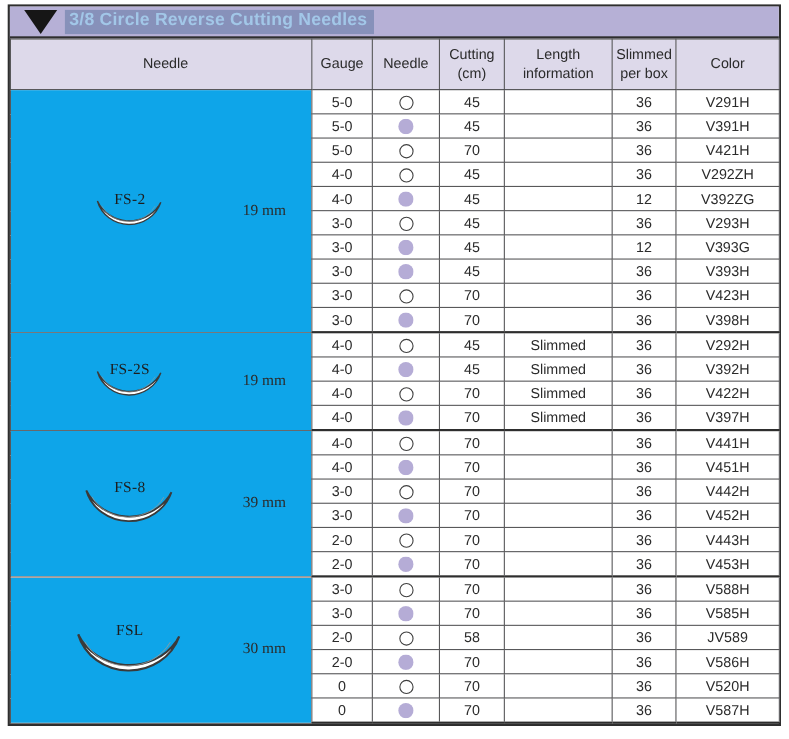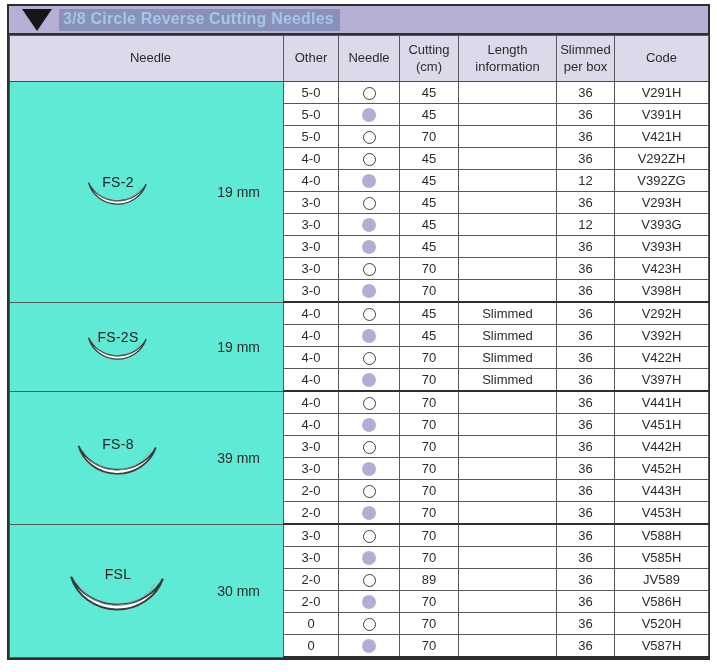--- a/index.html
+++ b/index.html
@@ -41,21 +41,21 @@
     font-size:13px; padding:0; vertical-align:middle;
   }
   tr.section-end td { border-bottom:2px solid #2e2e2e; }
 
   
   .dot { display:inline-block; border-radius:50%; vertical-align:middle; }
   .dot.open  { width:11px; height:11px; background:#ffffff; border:1.6px solid #3f3f3f; }
   .dot.filled{ width:12px; height:12px; background:#b5acd6; border:1.6px solid transparent; }
 
   
-  td.needle-cell { position:relative; background:#5eead4; }
+  td.needle-cell { position:relative; background:#0ea5e9;font-family:Liberation Serif, serif; }
   .needle-fig {
     position:absolute; left:108px; top:50%;
     transform:translate(-50%,-50%);
   }
   .needle-fig svg { display:block; }
   .needle-label {
     position:absolute; top:-5px; left:50%; transform:translateX(-50%);
     font-size:14px; color:#1d1d1d; white-space:nowrap; letter-spacing:0.3px;
   }
   .size-label {
@@ -80,29 +80,29 @@
           <col style="width:55px">
           <col style="width:61px">
         <col style="width:59px">
           <col style="width:98px">
           <col style="width:58px">
         <col style="width:94px">
       </colgroup>
       <thead>
         <tr>
           <th class="needle-h">Needle</th>
-          <th>Other</th>
+          <th>Gauge</th>
           <th>Needle</th>
           <th>Cutting
 (cm)</th>
           <th>Length
 information</th>
           <th>Slimmed
 per box</th>
-          <th>Code</th>
+          <th>Color</th>
         </tr>
       </thead>
       <tbody>
           <tr>
             <td rowspan="10" class="needle-cell">
               <div class="needle-fig">
                 <svg width="64" height="26" viewBox="0 0 100 42" preserveAspectRatio="none">
                   <path d="M 4 6 A 47 47 0 0 0 94 8 L 91.5 12.5 A 50 50 0 0 1 4 6 Z" fill="#ffffff" stroke="#3a3a3a" stroke-width="2"></path>
                   <path d="M 10 13 A 43 43 0 0 0 86 13.5" fill="none" stroke="#9a9a9a" stroke-width="0.8"></path>
                 </svg>
@@ -311,21 +311,21 @@
             <td>3-0</td>
             <td><span class="dot filled"></span></td>
             <td>70</td>
             <td></td>
             <td>36</td>
             <td>V585H</td>
           </tr>
           <tr>
             <td>2-0</td>
             <td><span class="dot open"></span></td>
-            <td>89</td>
+            <td>58</td>
             <td></td>
             <td>36</td>
             <td>JV589</td>
           </tr>
           <tr>
             <td>2-0</td>
             <td><span class="dot filled"></span></td>
             <td>70</td>
             <td></td>
             <td>36</td>

